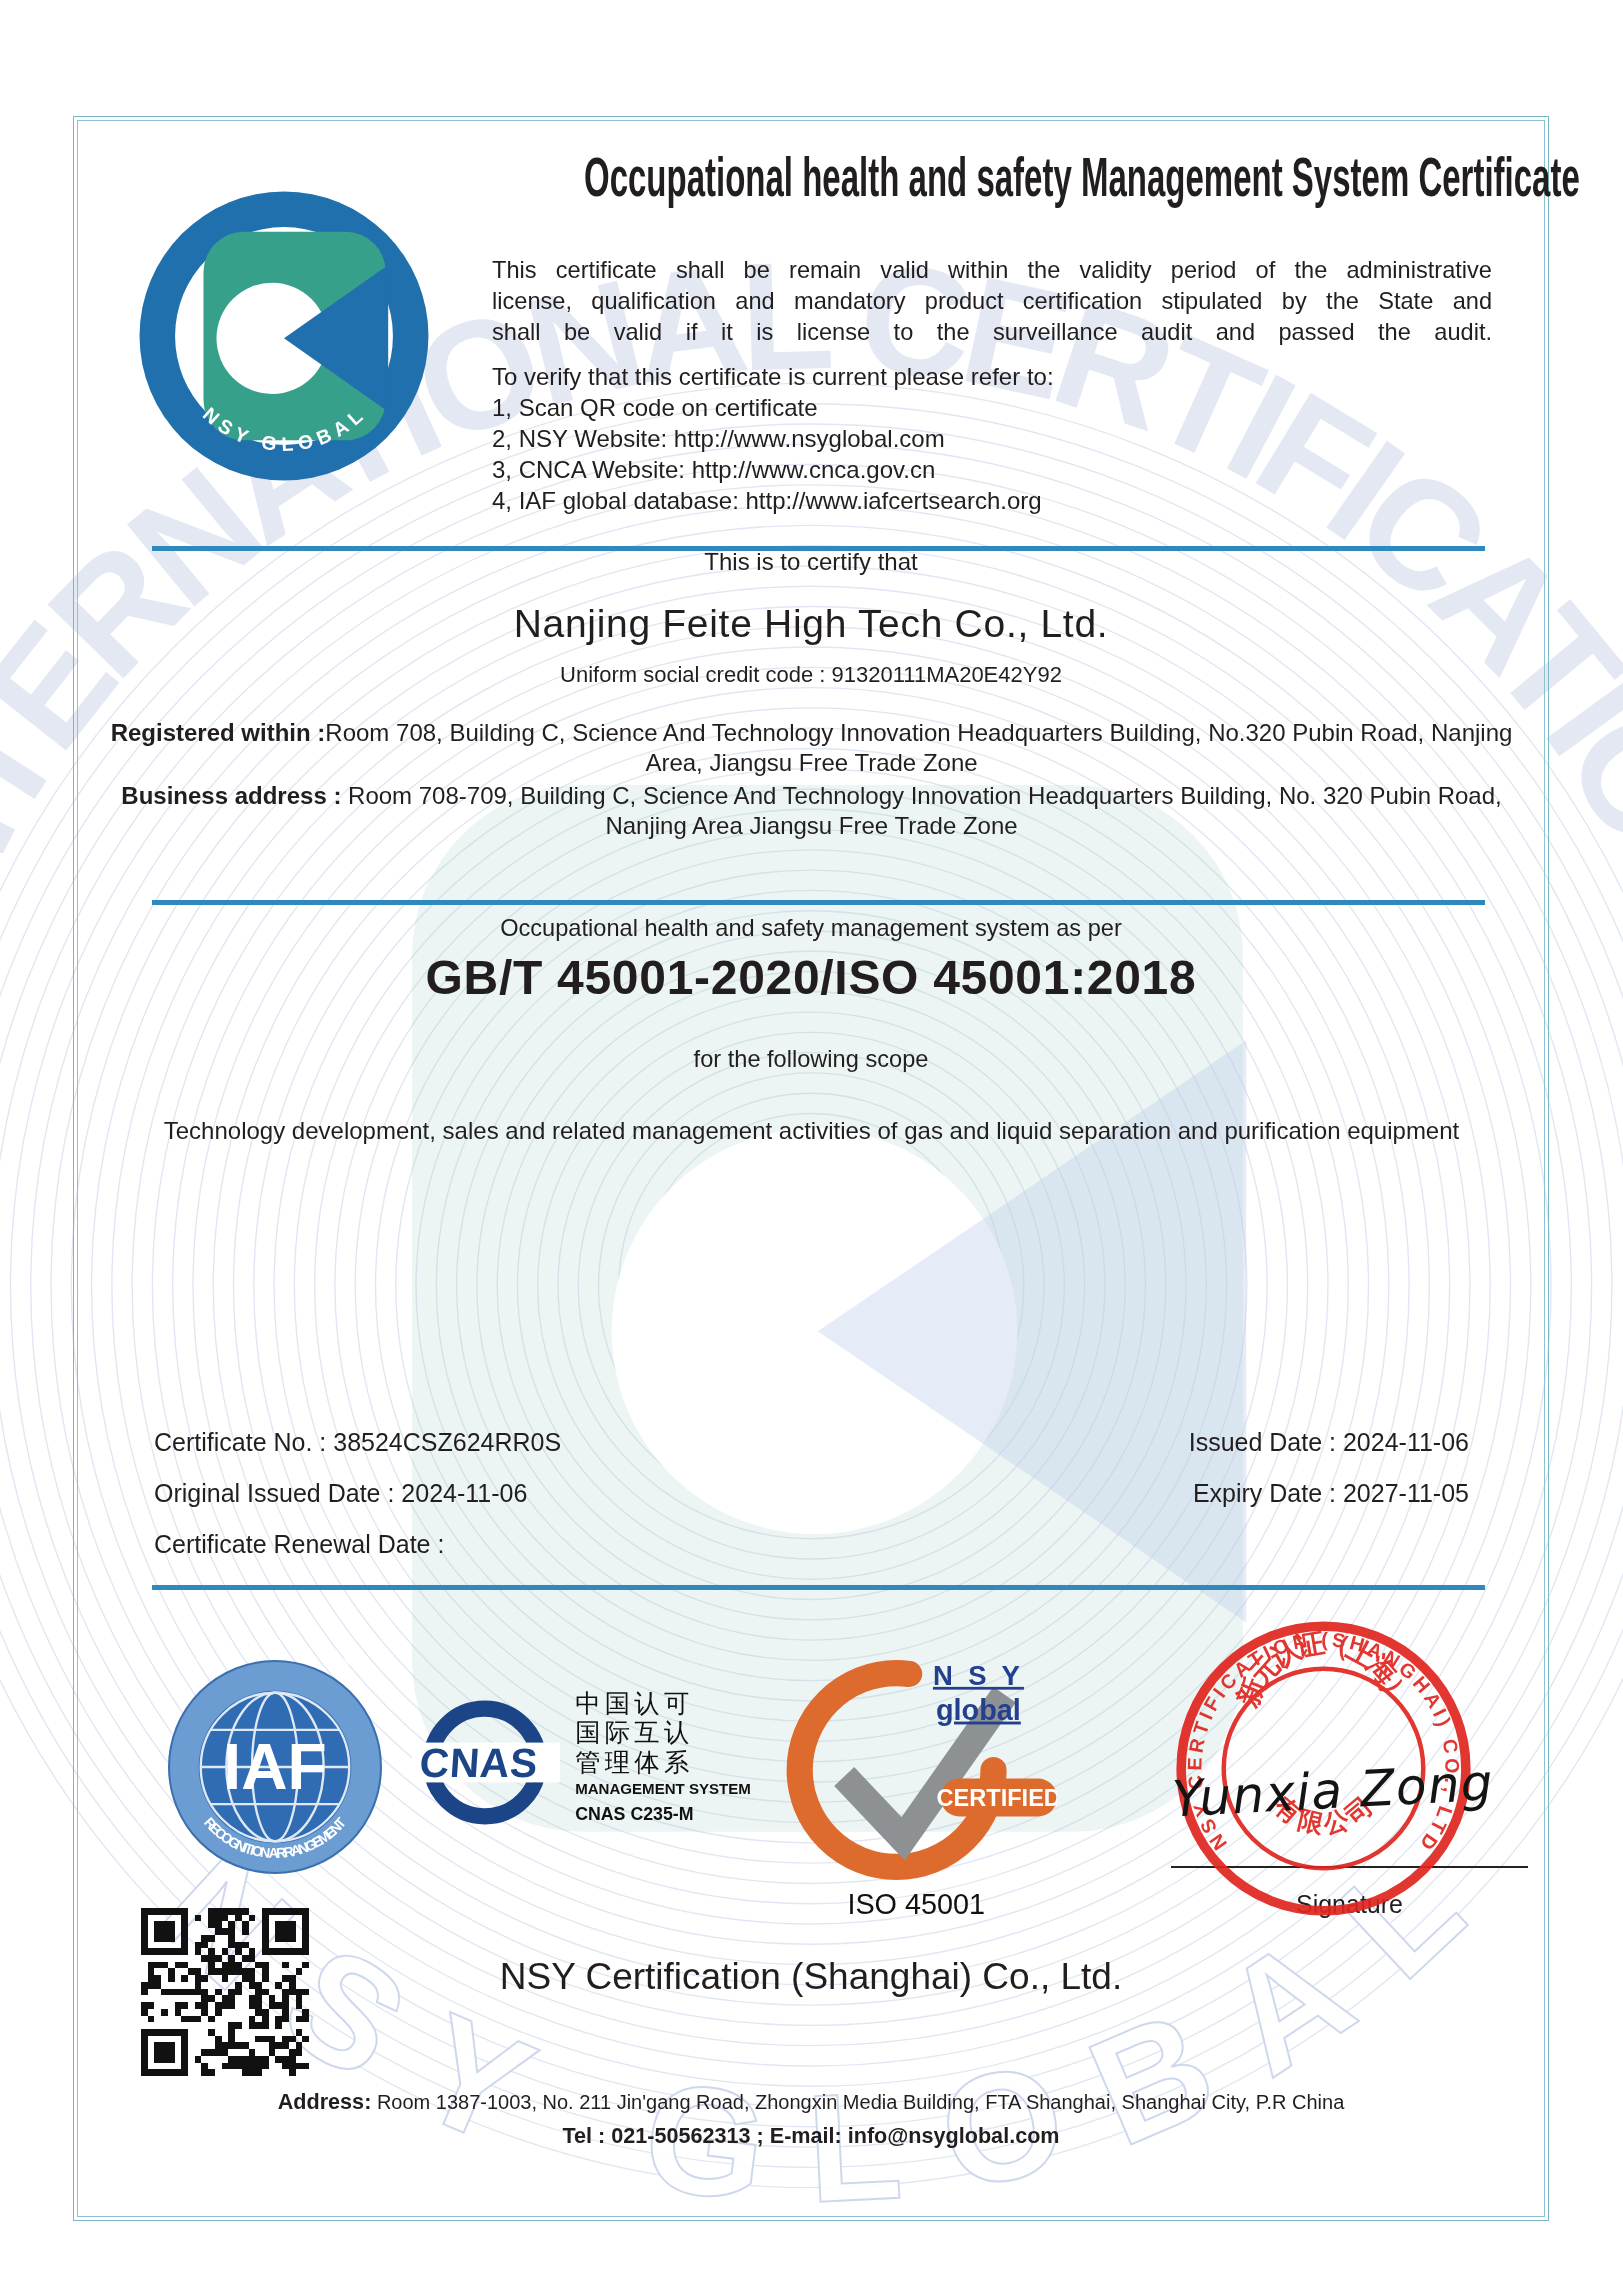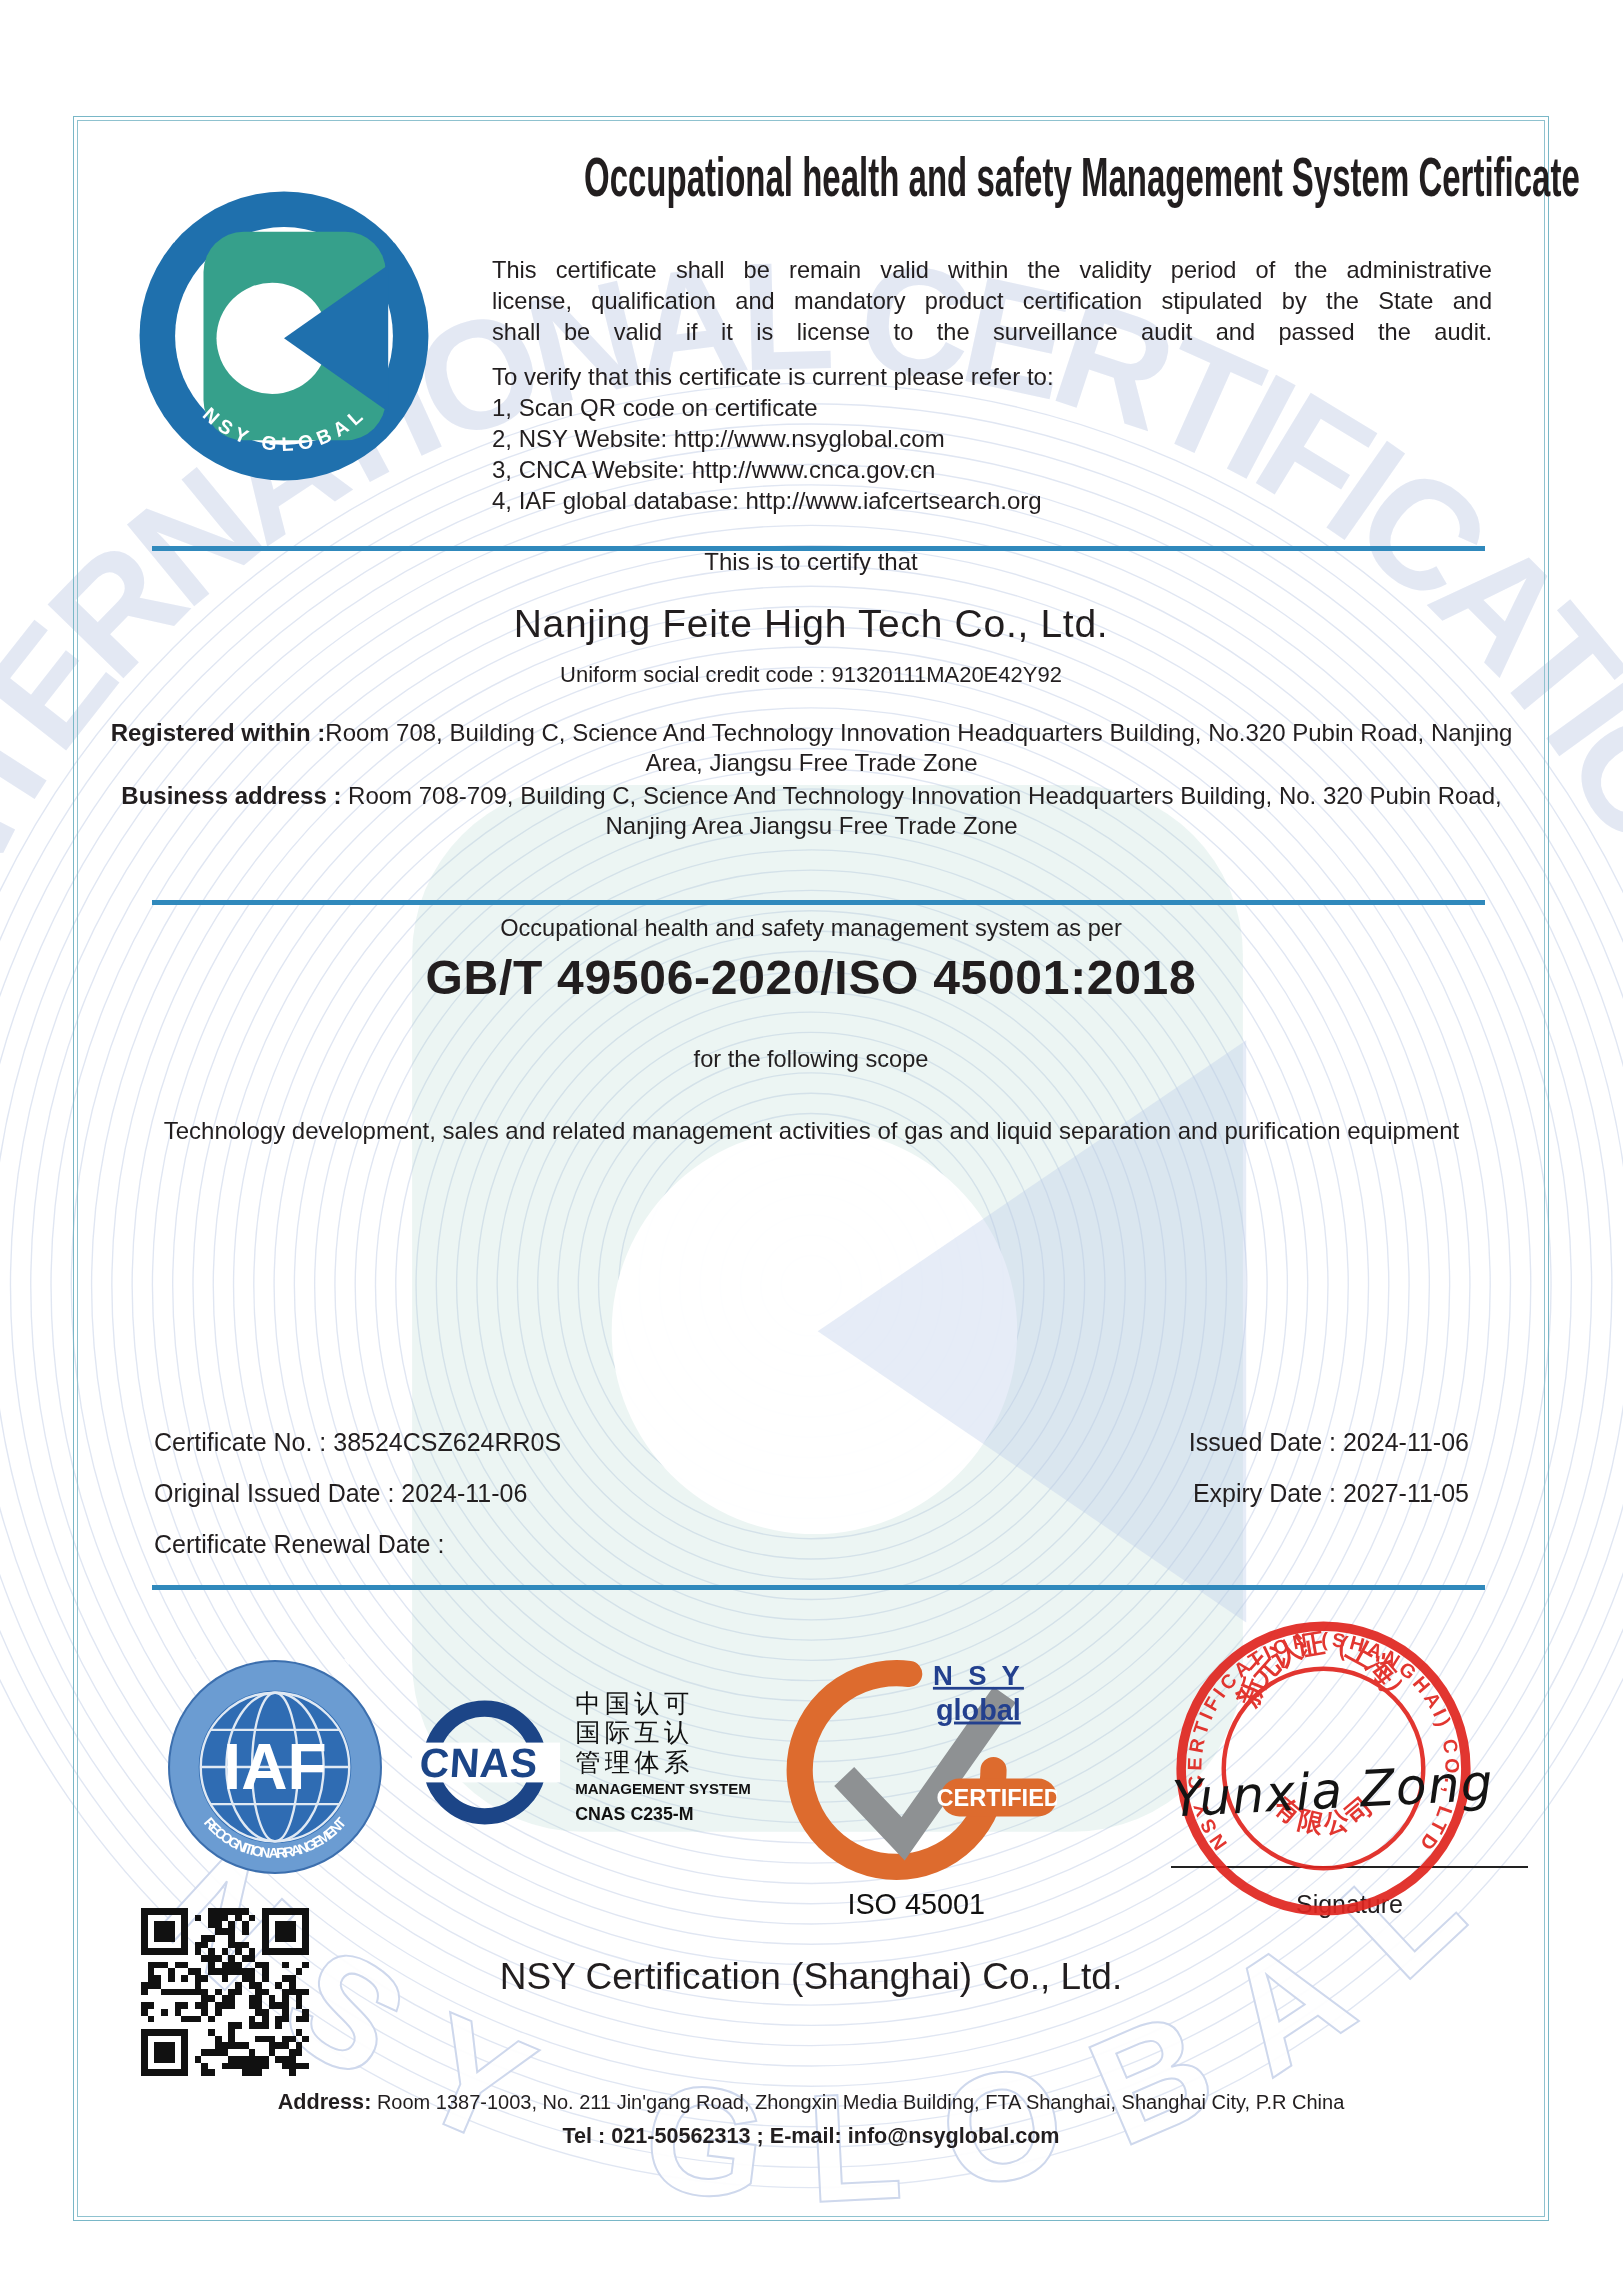--- a/index.html
+++ b/index.html
@@ -153,21 +153,21 @@
   <div class="abs centerband certify-line">This is to certify that</div>
   <div class="abs centerband company">Nanjing Feite High Tech Co., Ltd.</div>
   <div class="abs centerband credit">Uniform social credit code : 91320111MA20E42Y92</div>
   <div class="abs addr">
     <div class="block"><b>Registered within :</b><span>Room 708, Building C, Science And Technology Innovation Headquarters Building, No.320 Pubin Road, Nanjing Area, Jiangsu Free Trade Zone</span></div>
     <div class="block"><b>Business address : </b><span>Room 708-709, Building C, Science And Technology Innovation Headquarters Building, No. 320 Pubin Road, Nanjing Area Jiangsu Free Trade Zone</span></div>
   </div>
 
   <div class="abs divider d2"></div>
   <div class="abs centerband asper">Occupational health and safety management system as per</div>
-  <div class="abs centerband gbt">GB/T 49506-2020/ISO 45001:2018</div>
+  <div class="abs centerband gbt">GB/T 45001-2020/ISO 45001:2018</div>
   <div class="abs centerband scopeintro">for the following scope</div>
   <div class="abs scope">Technology development, sales and related management activities of gas and liquid separation and purification equipment</div>
 
   <div class="abs field fl rowA"><span>Certificate No. :</span> <span>38524CSZ624RR0S</span></div>
   <div class="abs field fl rowB"><span>Original Issued Date :</span> <span>2024-11-06</span></div>
   <div class="abs field fl rowC"><span>Certificate Renewal Date :</span> <span></span></div>
   <div class="abs field fr rowA"><span>Issued Date :</span> <span>2024-11-06</span></div>
   <div class="abs field fr rowB"><span>Expiry Date :</span> <span>2027-11-05</span></div>
 
   <div class="abs divider d3"></div>

